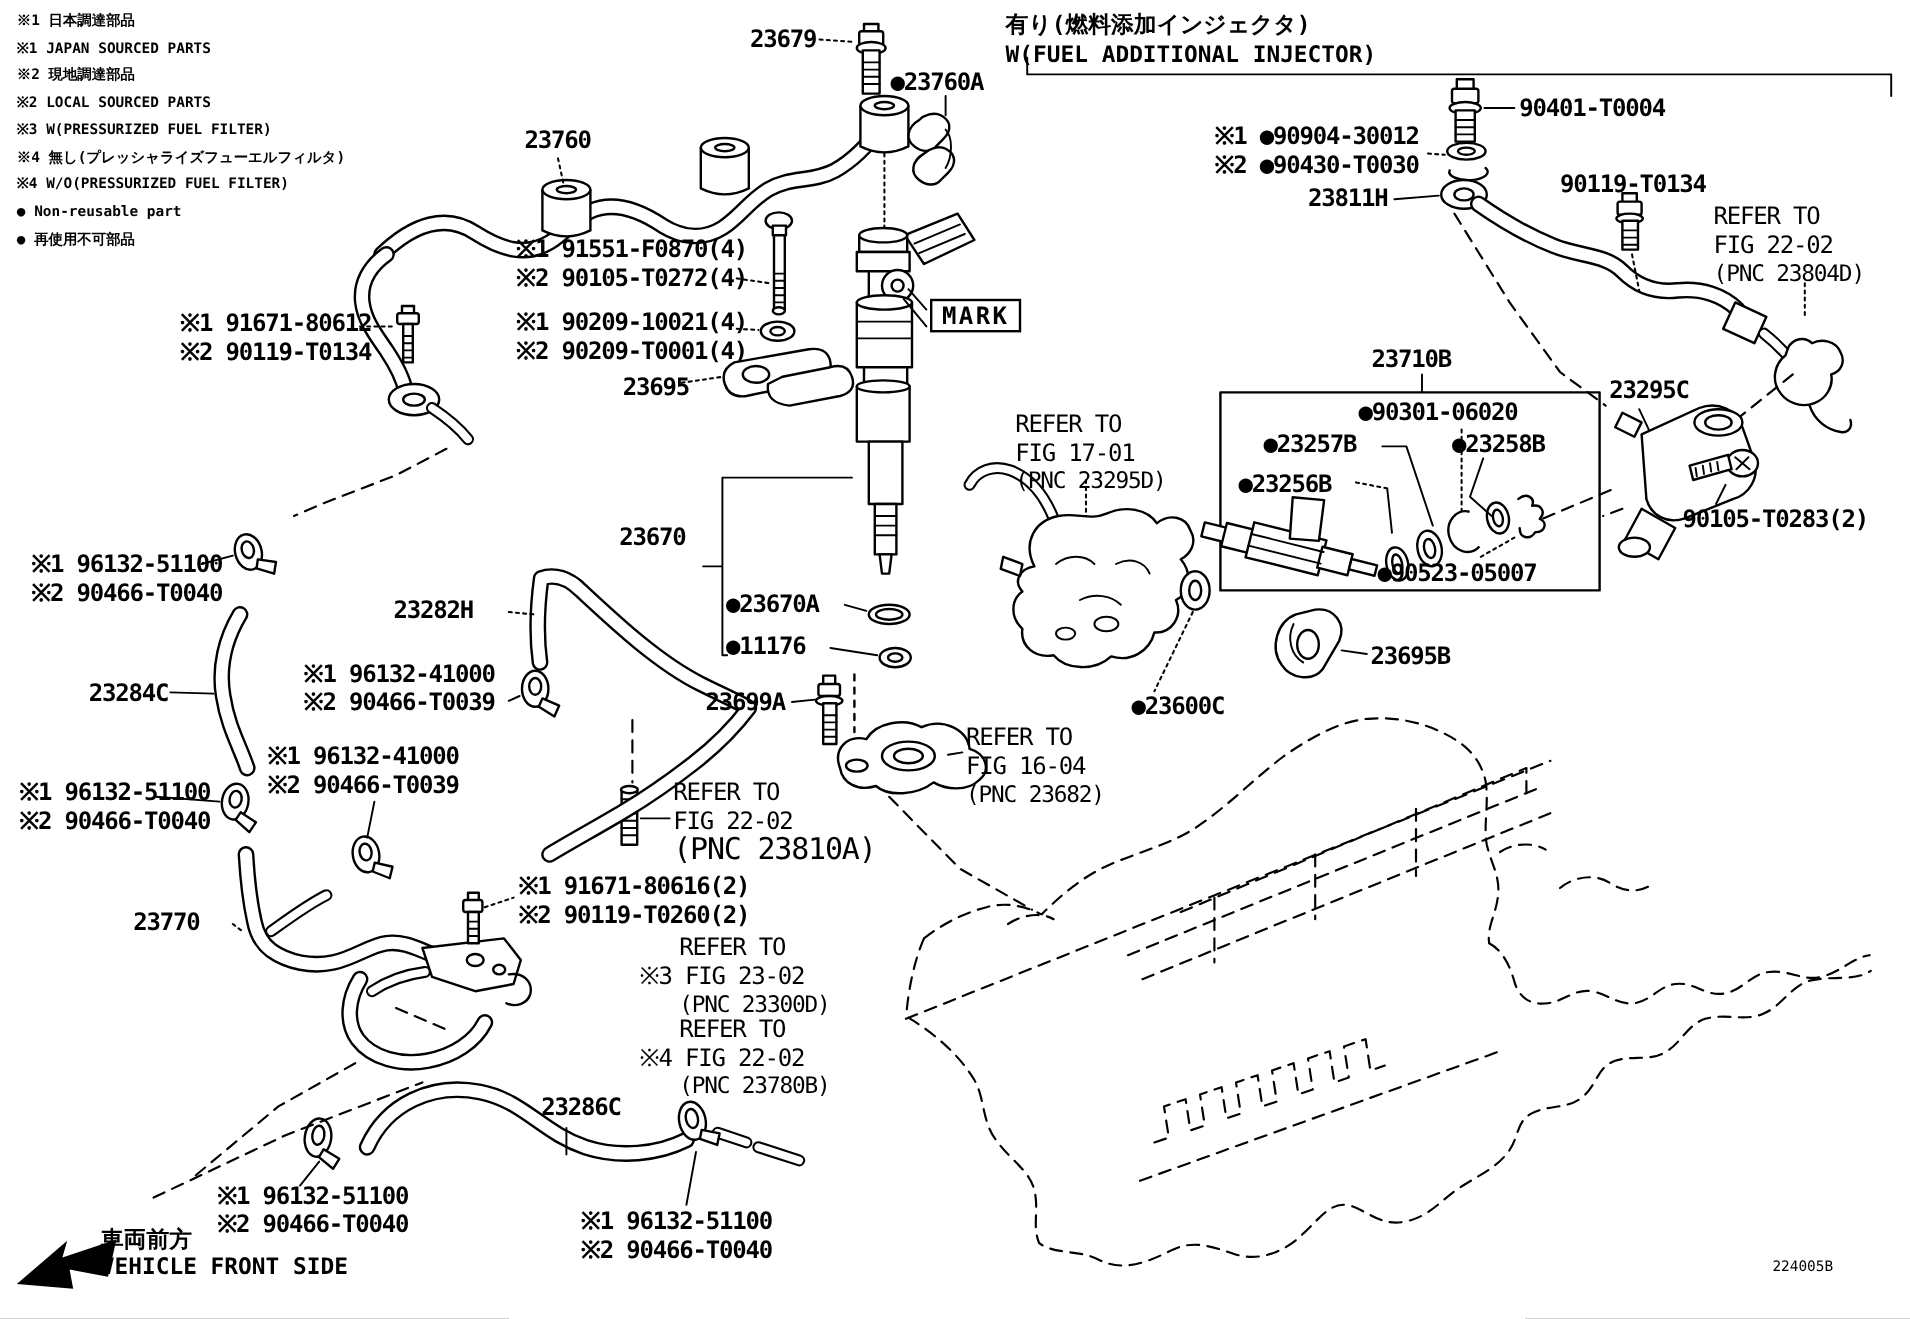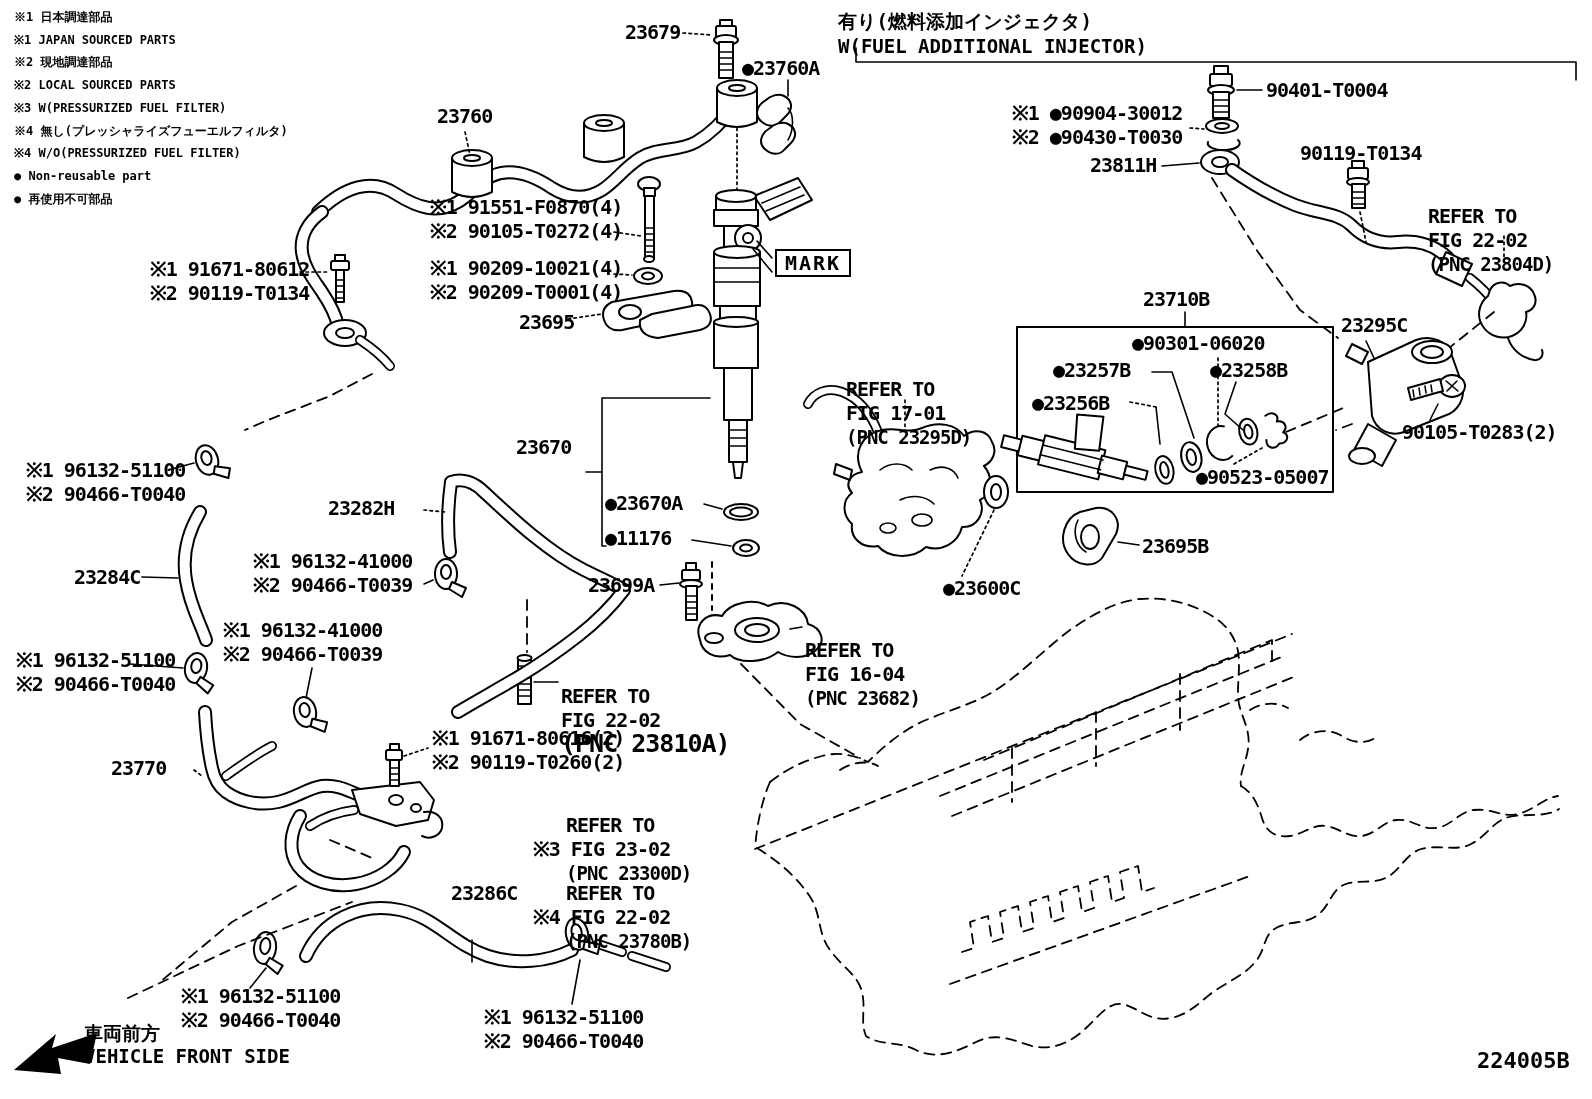--- a/index.html
+++ b/index.html
@@ -3,22 +3,22 @@
 <meta charset="utf-8">
 <style>
   html,body{margin:0;padding:0;background:#888;}
   #canvas{position:relative;width:1592px;height:1099px;background:#fff;overflow:hidden;
           font-family:"DejaVu Sans Mono","Liberation Sans",sans-serif;color:#000;}
   #art{position:absolute;left:0;top:0;}
   .lbl{position:absolute;font-weight:bold;font-size:20px;letter-spacing:-1px;white-space:nowrap;line-height:22px;}
   .legend{position:absolute;left:14px;top:6px;font-weight:bold;font-size:12px;letter-spacing:0;line-height:22.7px;white-space:nowrap;}
   .note{position:absolute;font-weight:bold;font-size:19px;line-height:23px;white-space:nowrap;}
   .markbox{position:absolute;border:2px solid #000;background:#fff;padding:0 8px;font-weight:bold;font-size:20px;letter-spacing:2px;}
-  .refblock{position:absolute;font-weight:bold;font-size:20px;letter-spacing:-1px;line-height:24px;white-space:nowrap;margin-top:36px;}
-  .docnum{position:absolute;font-weight:bold;font-size:22px;letter-spacing:0;}
+  .refblock{position:absolute;font-weight:normal;font-size:20px;letter-spacing:-1px;line-height:24px;white-space:nowrap;}
+  .docnum{position:absolute;font-weight:normal;font-size:12px;letter-spacing:0;}
   
   .s{stroke:#000;fill:none;stroke-width:2;stroke-linecap:round;stroke-linejoin:round;}
   .sf{stroke:#000;fill:#fff;stroke-width:2;stroke-linejoin:round;}
   .thin{stroke-width:1.6;}
   .dash{stroke-dasharray:10,7;stroke-width:1.8;}
   .dot{stroke-dasharray:2.5,3.5;stroke-width:1.7;}
   .tA{stroke:#000;fill:none;stroke-width:14;stroke-linecap:round;stroke-linejoin:round;}
   .tB{stroke:#fff;fill:none;stroke-width:10;stroke-linecap:round;stroke-linejoin:round;}
   .sA{stroke:#000;fill:none;stroke-width:10;stroke-linecap:round;}
   .sB{stroke:#fff;fill:none;stroke-width:6.5;stroke-linecap:round;}
@@ -395,42 +395,42 @@
   <div class="lbl" style="left:1012px;top:102px">※1 ●90904-30012</div>
   <div class="lbl" style="left:1012px;top:126px">※2 ●90430-T0030</div>
   <div class="lbl" style="left:1090px;top:154px">23811H</div>
   <div class="lbl" style="left:1300px;top:142px">90119-T0134</div>
   <div class="lbl" style="left:1143px;top:288px">23710B</div>
   <div class="lbl" style="left:1341px;top:314px">23295C</div>
   <div class="lbl" style="left:1132px;top:332px">●90301-06020</div>
   <div class="lbl" style="left:1053px;top:359px">●23257B</div>
   <div class="lbl" style="left:1210px;top:359px">●23258B</div>
   <div class="lbl" style="left:1032px;top:392px">●23256B</div>
-  <div class="lbl" style="left:1196px;top:466px">●90523-05007</div>
+  <div class="lbl" style="left:1148px;top:466px">●90523-05007</div>
   <div class="lbl" style="left:1402px;top:421px">90105-T0283(2)</div>
   <div class="lbl" style="left:943px;top:577px">●23600C</div>
   <div class="lbl" style="left:1142px;top:535px">23695B</div>
   <div class="lbl" style="left:516px;top:436px">23670</div>
   <div class="lbl" style="left:605px;top:492px">●23670A</div>
   <div class="lbl" style="left:605px;top:527px">●11176</div>
   <div class="lbl" style="left:588px;top:574px">23699A</div>
   <div class="lbl" style="left:26px;top:459px">※1 96132-51100</div>
   <div class="lbl" style="left:26px;top:483px">※2 90466-T0040</div>
   <div class="lbl" style="left:328px;top:497px">23282H</div>
   <div class="lbl" style="left:74px;top:566px">23284C</div>
   <div class="lbl" style="left:253px;top:550px">※1 96132-41000</div>
   <div class="lbl" style="left:253px;top:574px">※2 90466-T0039</div>
   <div class="lbl" style="left:223px;top:619px">※1 96132-41000</div>
   <div class="lbl" style="left:223px;top:643px">※2 90466-T0039</div>
   <div class="lbl" style="left:16px;top:649px">※1 96132-51100</div>
   <div class="lbl" style="left:16px;top:673px">※2 90466-T0040</div>
   <div class="lbl" style="left:432px;top:727px">※1 91671-80616(2)</div>
   <div class="lbl" style="left:432px;top:751px">※2 90119-T0260(2)</div>
   <div class="lbl" style="left:111px;top:757px">23770</div>
-  <div class="lbl" style="left:451px;top:882px">23286C</div>
+  <div class="lbl" style="left:451px;top:911px">23286C</div>
   <div class="lbl" style="left:181px;top:985px">※1 96132-51100</div>
   <div class="lbl" style="left:181px;top:1009px">※2 90466-T0040</div>
   <div class="lbl" style="left:484px;top:1006px">※1 96132-51100</div>
   <div class="lbl" style="left:484px;top:1030px">※2 90466-T0040</div>
 
   <div class="markbox" style="left:775px;top:249px">MARK</div>
 
   <div class="refblock" style="left:1428px;top:168px">
     <div>REFER TO</div>
     <div>FIG 22-02</div>

